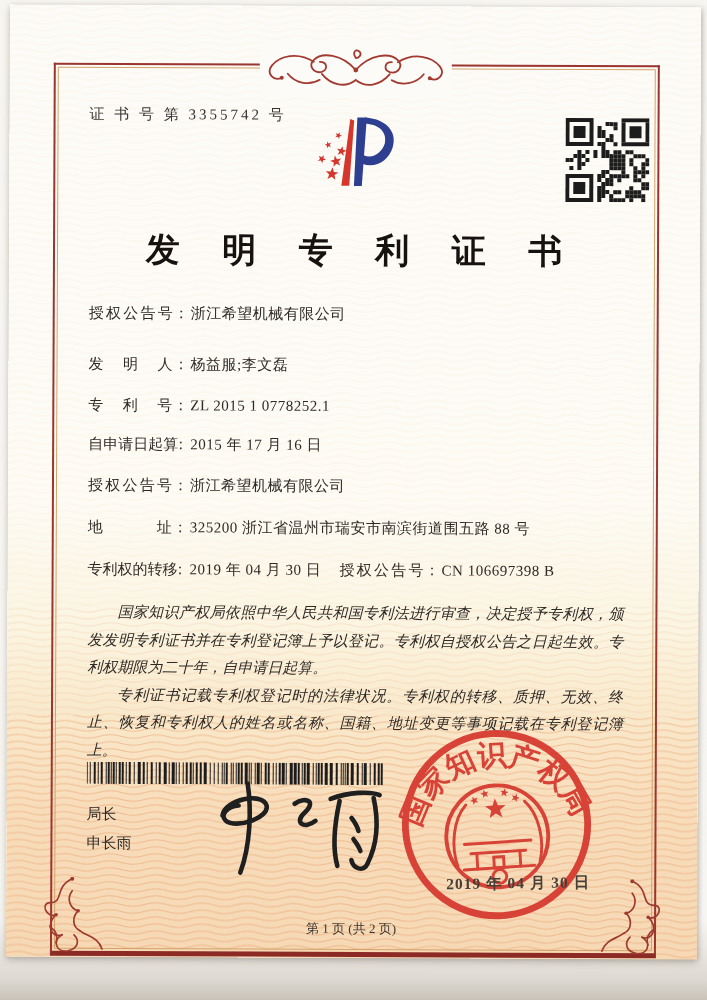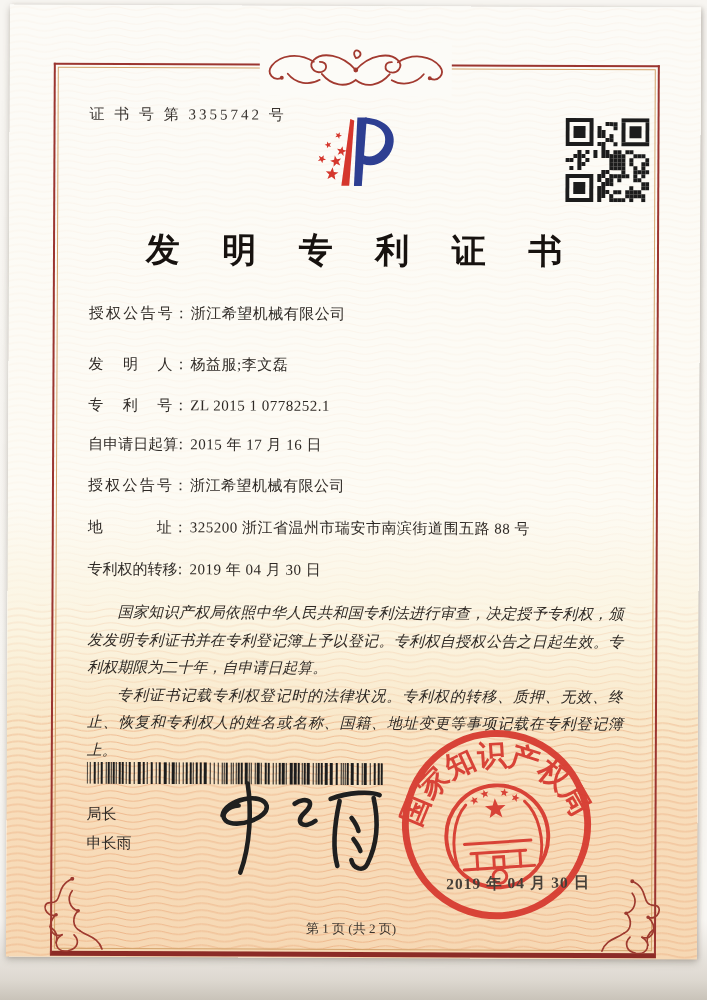--- a/index.html
+++ b/index.html
@@ -298,20 +298,23 @@
     <span class="flabel">自申请日起算</span><span class="fcolon">：</span><span class="fvalue">2015 年 17 月 16 日</span>
   </div>
   <div class="frow" style="top:471px">
     <span class="flabel">授权公告号</span><span class="fcolon">：</span><span class="fvalue">浙江希望机械有限公司</span>
   </div>
   <div class="frow" style="top:513px">
     <span class="flabel">地址</span><span class="fcolon">：</span><span class="fvalue">325200 浙江省温州市瑞安市南滨街道围五路 88 号</span>
   </div>
   <div class="frow" style="top:555px">
     <span class="flabel">专利权的转移</span><span class="fcolon">：</span><span class="fvalue">2019 年 04 月 30 日</span>
+    <span class="fgroup2">
+      <span class="flabel">授权公告号</span><span class="fcolon">：</span><span class="fvalue">CN 106697398 B</span>
+    </span>
   </div>
 
   <div class="body-text">
     <p>国家知识产权局依照中华人民共和国专利法进行审查，决定授予专利权，颁发发明专利证书并在专利登记簿上予以登记。专利权自授权公告之日起生效。专利权期限为二十年，自申请日起算。</p>
     <p>专利证书记载专利权登记时的法律状况。专利权的转移、质押、无效、终止、恢复和专利权人的姓名或名称、国籍、地址变更等事项记载在专利登记簿上。</p>
   </div>
 
   <svg class="barcode" viewBox="0 0 302 22">
       <rect x="0" y="0" width="1" height="22" fill="#1c1c1c"></rect>
       <rect x="3" y="0" width="1" height="22" fill="#1c1c1c"></rect>

